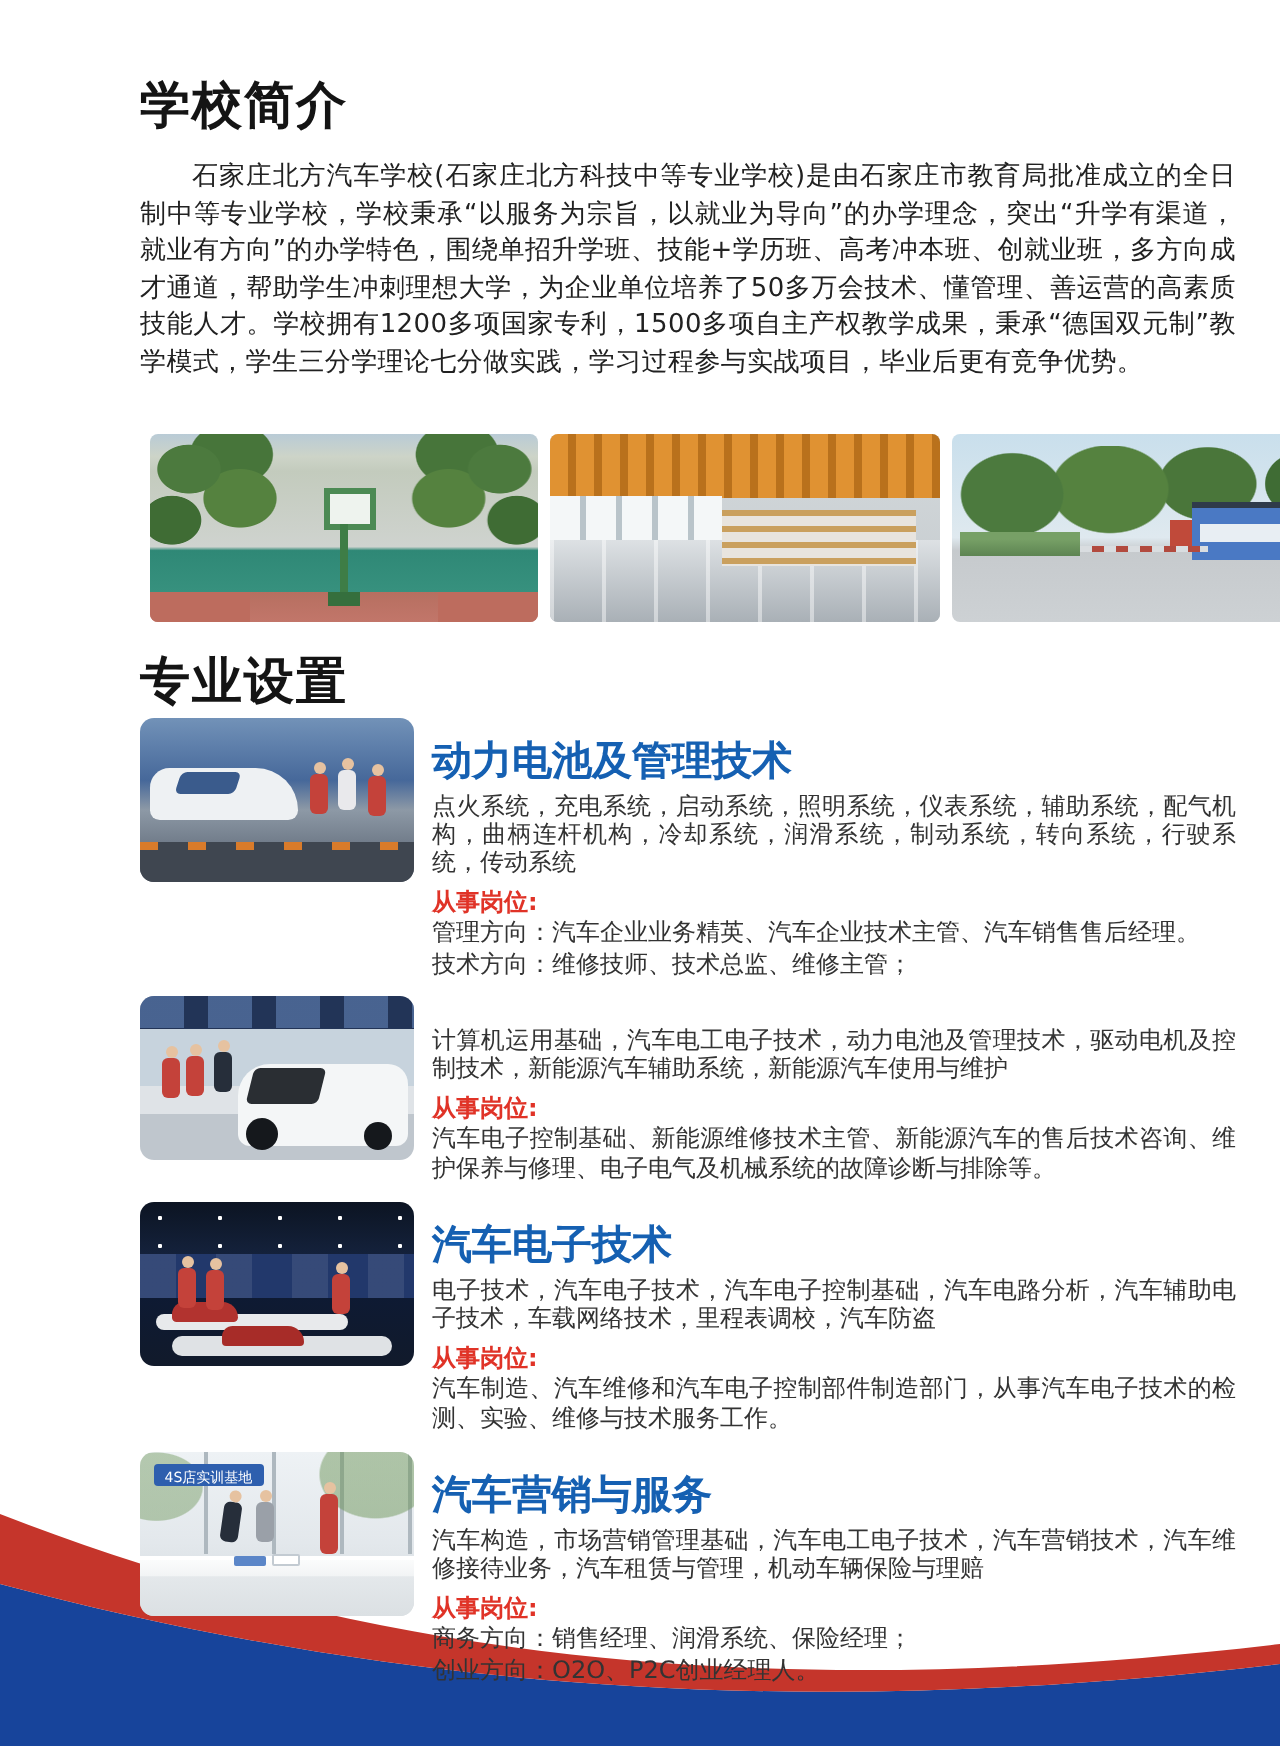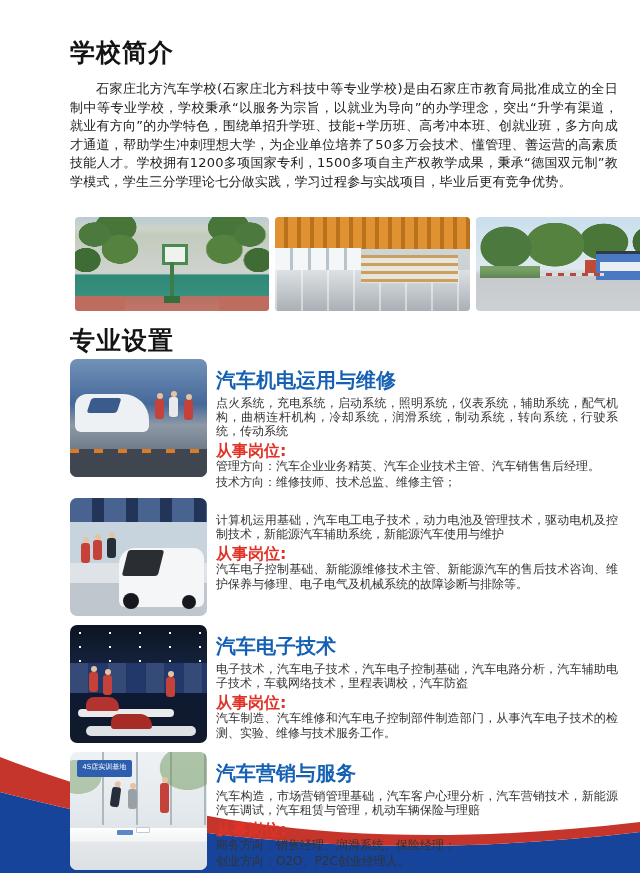--- a/index.html
+++ b/index.html
@@ -63,25 +63,25 @@
   .hedgeC{position:absolute;left:2%;top:52%;width:32%;height:13%;background:linear-gradient(180deg,#77a066 0 30%,#5d8452 100%);}
   .redC{position:absolute;left:58%;top:46%;width:10%;height:16%;background:#c04a3a;}
   .boothC{position:absolute;right:10%;top:36%;width:26%;height:28%;background:#4a79c4;border-top:3px solid #2f3b4a;}
   .boothWinC{position:absolute;right:12%;top:48%;width:22%;height:9%;background:#e8eef3;}
   .barC{position:absolute;left:34%;top:60%;width:34%;height:3px;background:repeating-linear-gradient(90deg,#d9dde0 0 6px,#b24a3e 6px 12px);}
 
   
   .majors-heading{margin:15px 0 0;}
   .major-list{margin-top:4px;}
   .major{display:flex;gap:9px;margin:0 0 9px;position:relative;z-index:2;}
-  .mphoto{width:137px;height:118px;border-radius:7px;overflow:hidden;flex:none;position:relative;background:#888;}
+  .mphoto{width:137px;height:82px;border-radius:7px;overflow:hidden;flex:none;position:relative;background:#888;}
   .mtext{flex:1;min-width:0;padding-top:10px;}
   .mtitle{font-size:20px;line-height:22px;font-weight:700;color:#1560b2;margin:0;}
   .mdesc{margin:5px 0 0;font-size:12px;line-height:14px;color:#333;text-align:justify;}
-  .mlabel{margin:6px 0 0;font-size:16px;line-height:14px;font-weight:700;color:#e03327;}
+  .mlabel{margin:6px 0 0;font-size:12px;line-height:14px;font-weight:700;color:#e03327;}
   .mjob{font-size:12px;line-height:14.5px;color:#333;margin-top:1px;text-align:justify;}
 
   
   .p1{background:linear-gradient(180deg,#7292b8 0%,#46689a 38%,#8d99a6 56%,#6f7a88 78%,#565e6a 100%);}
   .p1car{position:absolute;left:4%;top:30%;width:54%;height:32%;background:#eef1f3;border-radius:12px 26px 6px 6px;}
   .p1win{position:absolute;left:14%;top:33%;width:22%;height:13%;background:#3a5b8c;transform:skewX(-18deg);border-radius:3px;}
   .p1bench{position:absolute;left:0;right:0;bottom:0;height:24%;background:#3f4650;}
   .p1cable{position:absolute;left:0;right:0;bottom:20%;height:4px;background:repeating-linear-gradient(90deg,#d97b2a 0 9px,transparent 9px 24px);}
 
   
@@ -176,21 +176,21 @@
         <div class="mphoto p1">
           <div class="p1car"></div>
           <div class="p1win"></div>
           <div class="p1bench"></div>
           <div class="p1cable"></div>
           <i class="fig fr" style="left:62%;top:34%;"></i>
           <i class="fig fw" style="left:72%;top:32%;"></i>
           <i class="fig fr" style="left:83%;top:35%;"></i>
         </div>
         <div class="mtext">
-          <h3 class="mtitle">汽车机电运用与维修</h3>
+          <h3 class="mtitle">动力电池及管理技术</h3>
           <p class="mdesc">点火系统，充电系统，启动系统，照明系统，仪表系统，辅助系统，配气机构，曲柄连杆机构，冷却系统，润滑系统，制动系统，转向系统，行驶系统，传动系统</p>
           <div class="mlabel">从事岗位:</div>
           <div class="mjob">管理方向：汽车企业业务精英、汽车企业技术主管、汽车销售售后经理。</div>
           <div class="mjob">技术方向：维修技师、技术总监、维修主管；</div>
         </div>
       </article>
 
       <article class="major">
         <div class="mphoto p2">
           <div class="p2screens"></div>
@@ -237,21 +237,21 @@
           <div class="p4sign">4S店实训基地</div>
           <div class="p4counter"></div>
           <div class="p4paper1"></div>
           <div class="p4paper2"></div>
           <i class="fig fd" style="left:30%;top:30%;transform:rotate(8deg);"></i>
           <i class="fig fgrey" style="left:42%;top:31%;"></i>
           <i class="fig fr" style="left:66%;top:26%;height:30px;"></i>
         </div>
         <div class="mtext">
           <h3 class="mtitle">汽车营销与服务</h3>
-          <p class="mdesc">汽车构造，市场营销管理基础，汽车客户心理分析，汽车营销技术，新能源汽车调试，汽车租赁与管理，机动车辆保险与理赔</p>
+          <p class="mdesc">汽车构造，市场营销管理基础，汽车电工电子技术，汽车营销技术，汽车维修接待业务，汽车租赁与管理，机动车辆保险与理赔</p>
           <div class="mlabel">从事岗位:</div>
           <div class="mjob">商务方向：销售经理、润滑系统、保险经理；</div>
           <div class="mjob">创业方向：O2O、P2C创业经理人。</div>
         </div>
       </article>
 
     </div>
   </div>
 
   <svg class="footer-art" viewBox="0 0 640 123" preserveAspectRatio="none">

